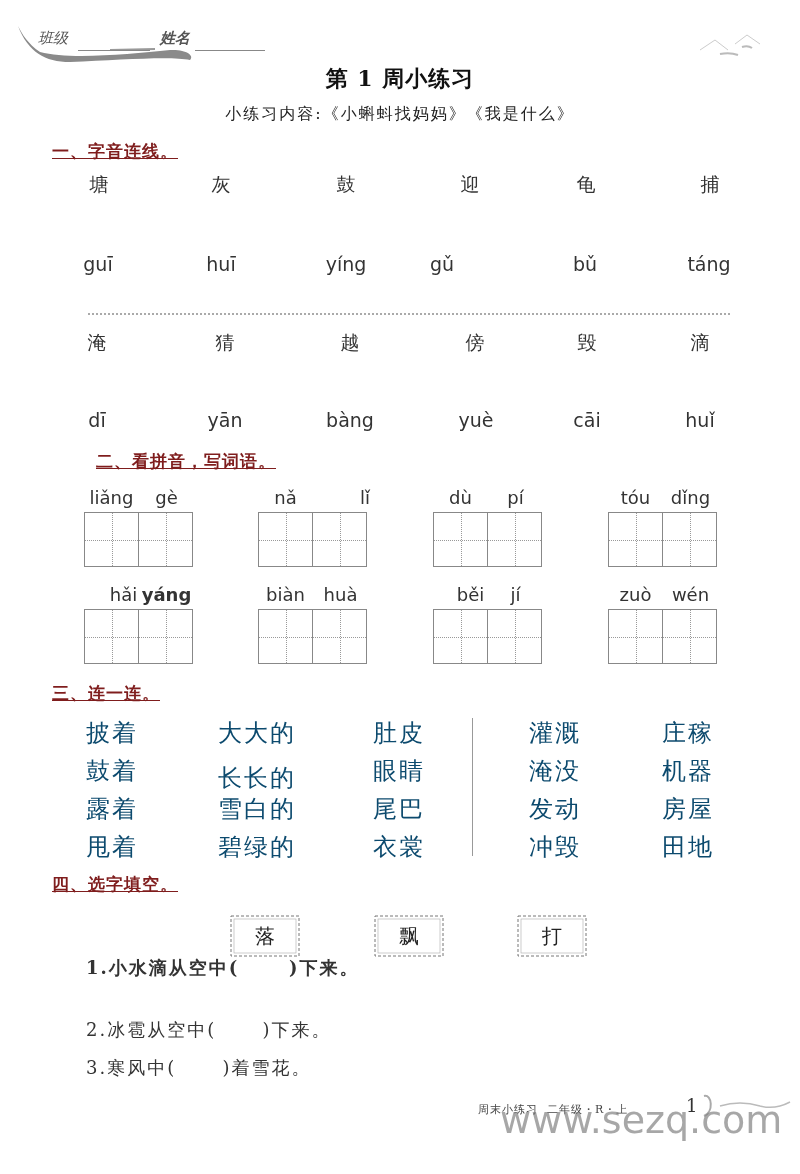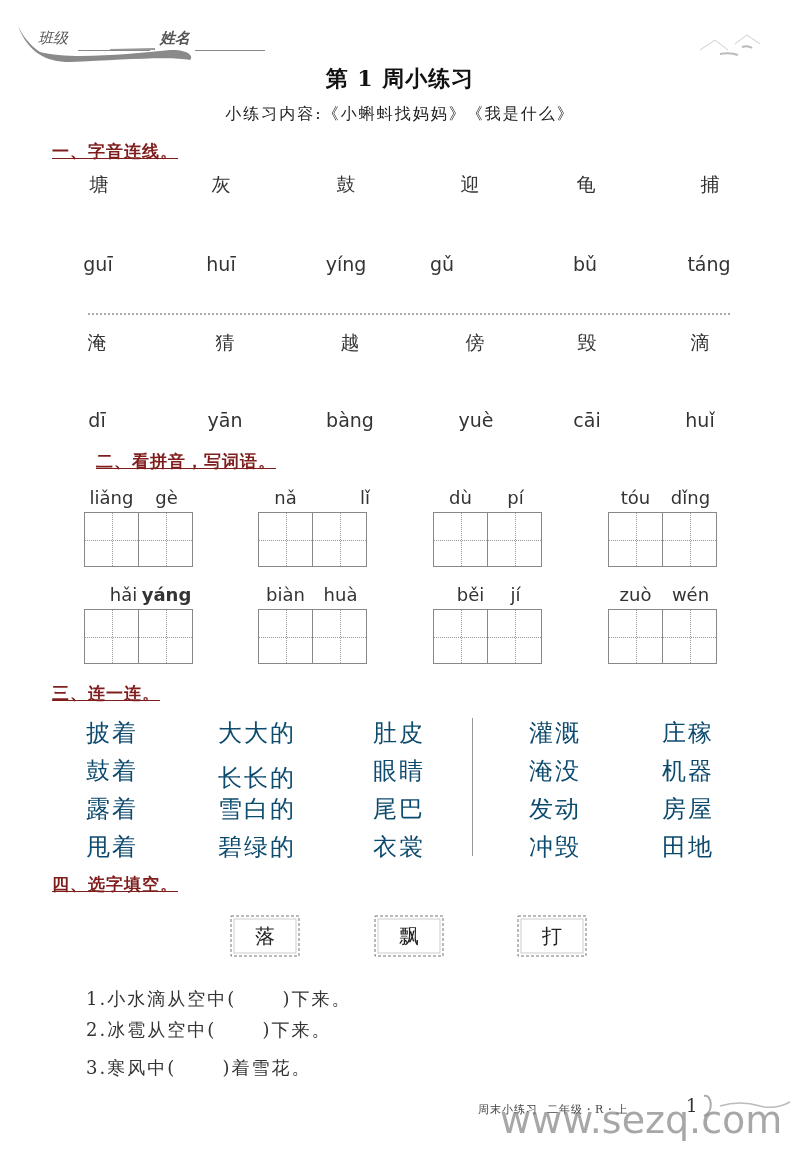--- a/index.html
+++ b/index.html
@@ -207,21 +207,21 @@
   <span class="choice-char">飘</span>
 </div>
 <div class="choice-box" style="left:515px;">
   <svg width="74" height="46" viewBox="0 0 74 46">
     <rect x="3" y="3" width="68" height="40" fill="none" stroke="#777" stroke-width="1" stroke-dasharray="3 2"></rect>
     <rect x="6" y="6" width="62" height="34" fill="none" stroke="#aaa" stroke-width="0.6"></rect>
   </svg>
   <span class="choice-char">打</span>
 </div>
 
-<div class="sentence" style="top:987px;">1.小水滴从空中(      )下来。</div>
+<div class="sentence" style="top:956px;font-weight:bold;">1.小水滴从空中(      )下来。</div>
 <div class="sentence" style="top:1018px;">2.冰雹从空中(      )下来。</div>
 <div class="sentence" style="top:1056px;">3.寒风中(      )着雪花。</div>
 
 <div class="abs footer-text">周末小练习  二年级・R・上</div>
 <div class="abs page-num">1</div>
 <svg class="abs footer-brush" viewBox="0 0 100 30">
   <path d="M4 4 C12 2, 14 20, 4 24" stroke="#aaa" stroke-width="2" fill="none"></path>
   <path d="M20 14 Q40 8 60 14 Q75 18 90 10" stroke="#bbb" stroke-width="1.5" fill="none"></path>
 </svg>
 <div class="abs watermark">www.sezq.com</div>

